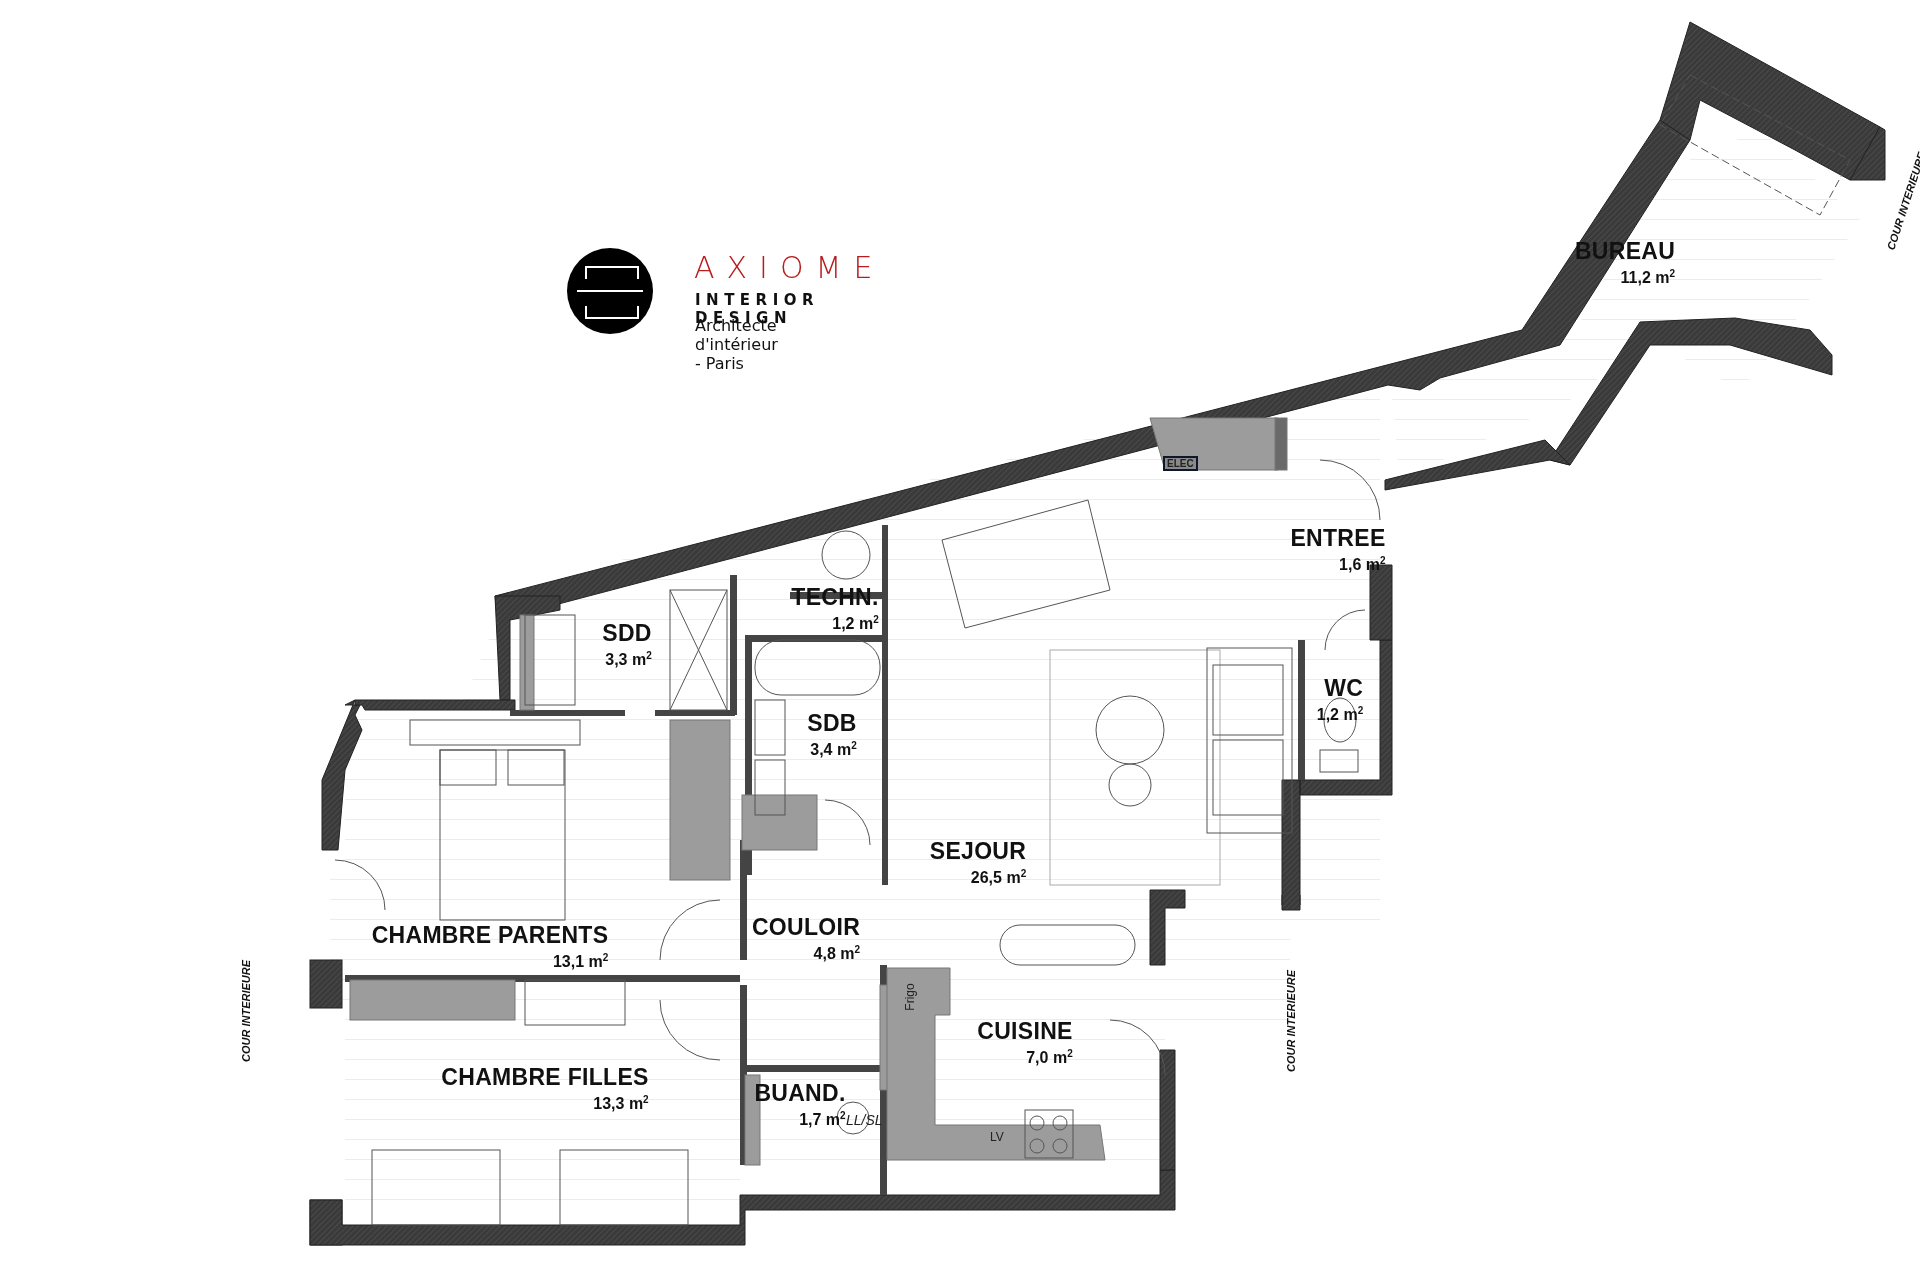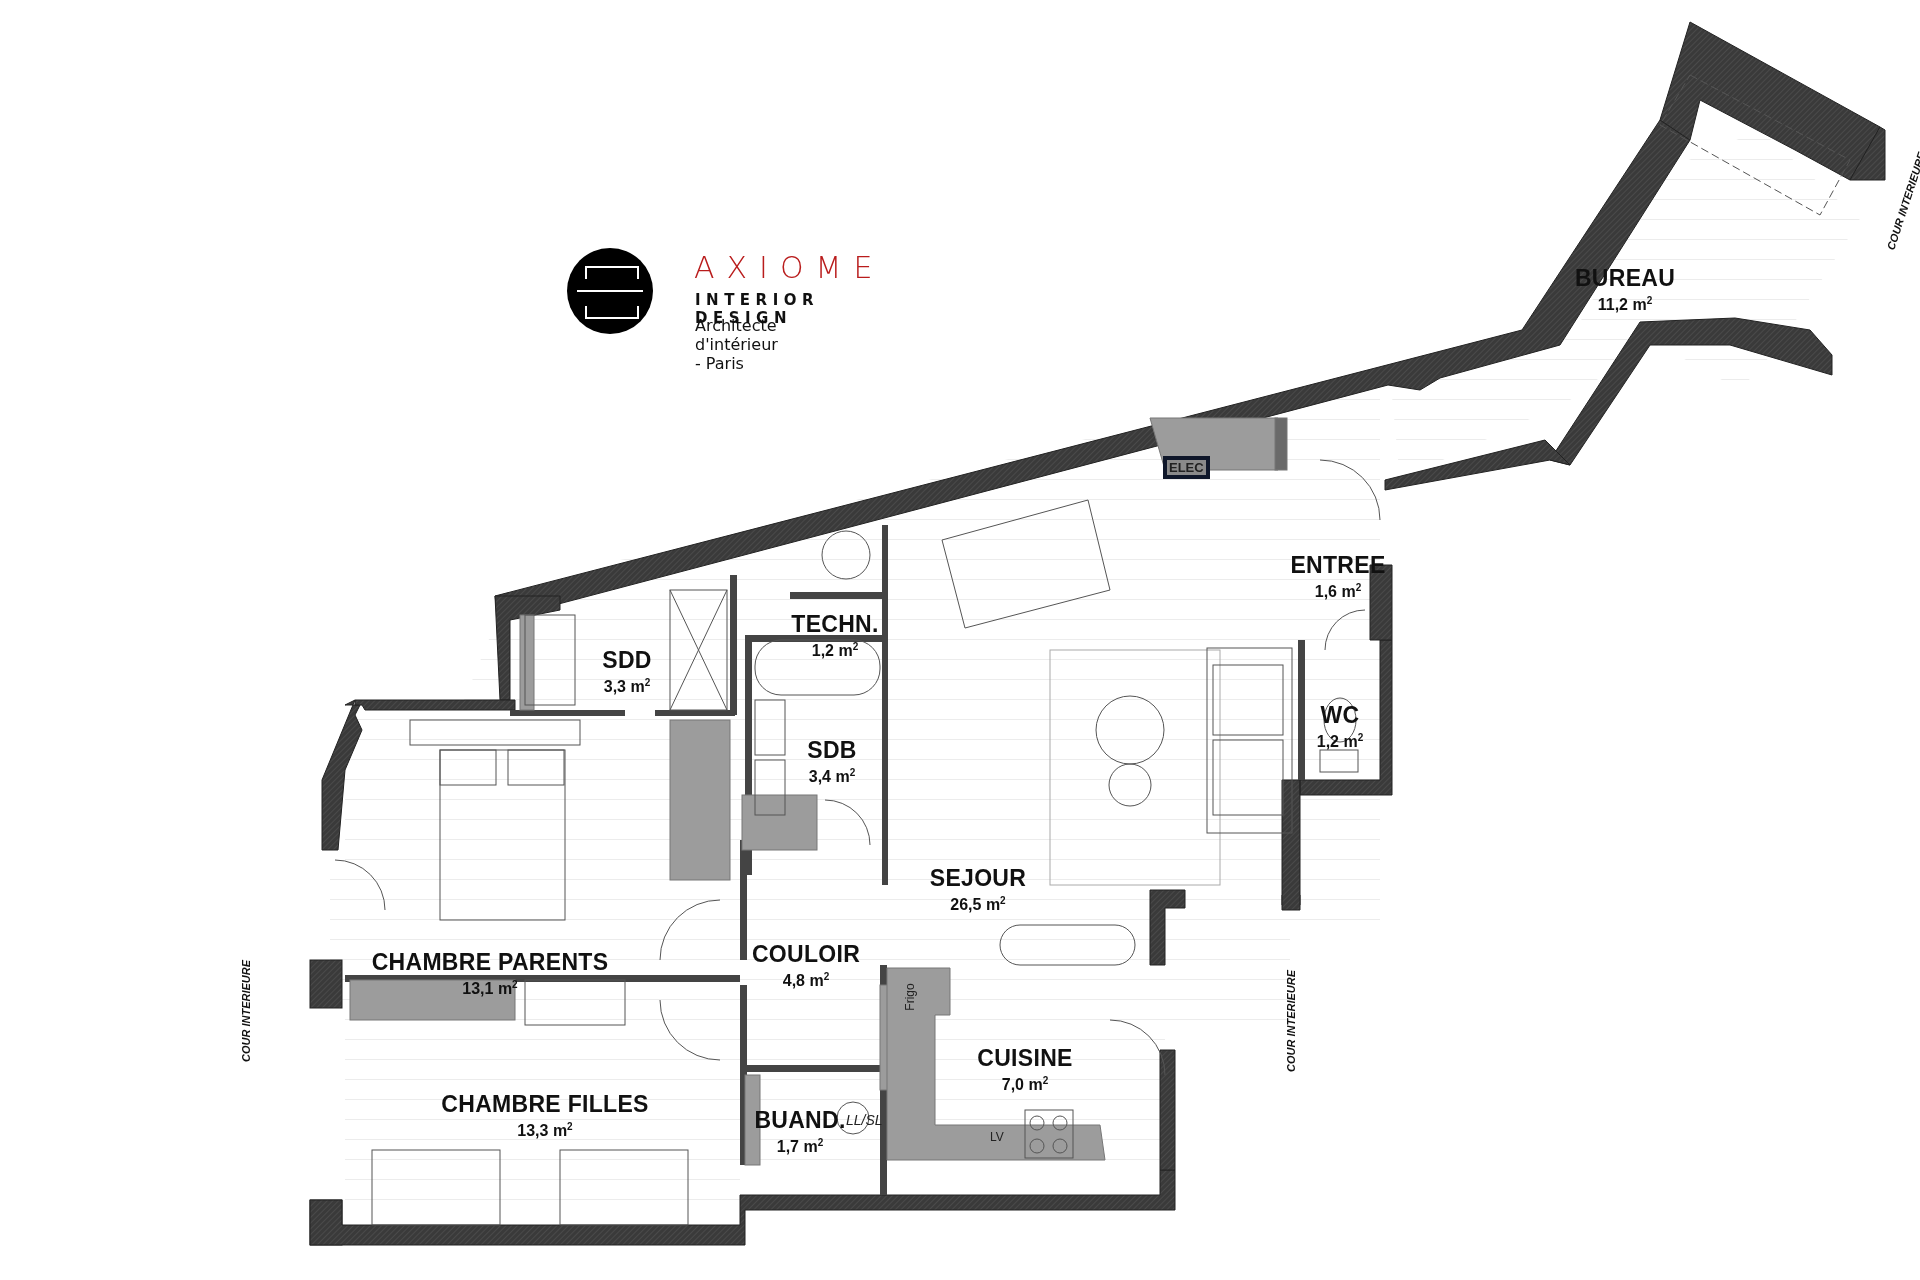--- a/index.html
+++ b/index.html
@@ -1,18 +1,18 @@
 <!DOCTYPE html>
 <html><head>
 <meta charset="utf-8">
 <style>
   html, body { margin:0; padding:0; background:#ffffff; }
   body { width:1920px; height:1280px; position:relative; overflow:hidden; font-family:"Liberation Sans", sans-serif; }
   #plan { position:absolute; left:0; top:0; width:1920px; height:1280px; }
-  .room-label { position:absolute; text-align:center; font-family:"Liberation Sans", sans-serif; color:#111; transform:translate(-50%, 0); white-space:nowrap;margin-top:27px; }
+  .room-label { position:absolute; text-align:right; font-family:"Liberation Sans", sans-serif; color:#111; transform:translate(-50%, 0); white-space:nowrap; }
   .room-name { font-weight:bold; font-size:23px; letter-spacing:0.3px; display:block; line-height:26px; }
   .room-area { font-weight:bold; font-size:16px; display:block; line-height:20px; }
   .room-area sup { font-size:10px; vertical-align:6px; }
   .cour { position:absolute; font-family:"Liberation Sans", sans-serif; font-weight:bold; font-style:italic; font-size:11px; color:#111; transform-origin:center center; white-space:nowrap; }
   .small-tag { position:absolute; font-family:"Liberation Sans", sans-serif; font-size:12px; color:#222; }
   .brand { position:absolute; left:567px; top:248px; }
   .brand-logo { position:absolute; left:0; top:0; width:86px; height:86px; border-radius:50%; background:#000; }
   .brand-logo .b-top { position:absolute; left:18px; top:18px; width:50px; height:11px; border:2px solid #fff; border-bottom:none; }
   .brand-logo .b-mid { position:absolute; left:10px; top:42px; width:66px; height:2px; background:#fff; }
   .brand-logo .b-bot { position:absolute; left:18px; top:58px; width:50px; height:11px; border:2px solid #fff; border-top:none; }
@@ -209,20 +209,20 @@
 </div>
 <div class="room-label" style="left:800px; top:1080px;">
   <span class="room-name">BUAND.</span>
   <span class="room-area"><span>1,7 m</span><sup>2</sup></span>
 </div>
 <div class="room-label" style="left:1025px; top:1018px;">
   <span class="room-name">CUISINE</span>
   <span class="room-area"><span>7,0 m</span><sup>2</sup></span>
 </div>
 
-<div class="small-tag" style="left:1163px; top:456px; font-size:13px; font-weight:bold; background:#8a8a8a; border:4px solid #0f172a; padding:0 2px;">ELEC</div>
+<div class="small-tag" style="left:1163px; top:456px; font-size:10px; font-weight:bold; background:#8a8a8a; border:2px solid #0f172a; padding:0 2px;">ELEC</div>
 <div class="small-tag" style="left:896px; top:990px; transform:rotate(-90deg);">Frigo</div>
 <div class="small-tag" style="left:990px; top:1130px;">LV</div>
 <div class="small-tag" style="left:846px; top:1112px; font-size:14px;font-style:italic;">LL/SL</div>
 
 <div class="cour" style="left:195px; top:1005px; transform:rotate(-90deg);">COUR INTERIEURE</div>
 <div class="cour" style="left:1240px; top:1015px; transform:rotate(-90deg);">COUR INTERIEURE</div>
 <div class="cour" style="left:1855px; top:195px; transform:rotate(-72deg);">COUR INTERIEURE</div>
 
 </body></html>

